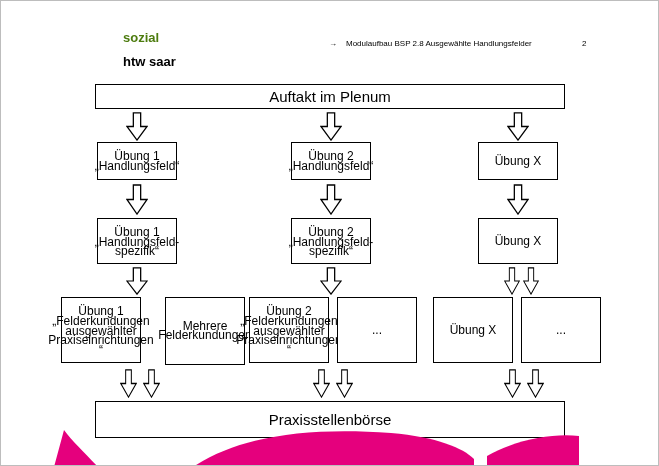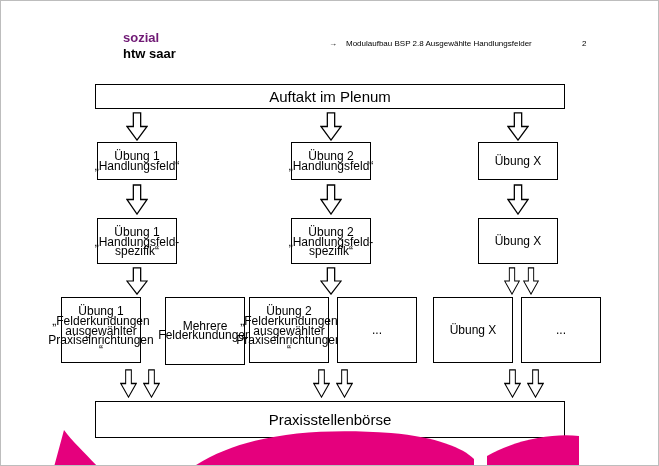--- a/index.html
+++ b/index.html
@@ -4,22 +4,22 @@
 <style>
   * { margin:0; padding:0; box-sizing:border-box; }
   html,body { background:#ffffff; }
   body { font-family:"Liberation Sans", sans-serif; color:#000; }
   .slide {
     position:relative; width:659px; height:466px;
     background:#ffffff; border:1px solid #bdbdbd; overflow:hidden;
   }
   
   .logo { position:absolute; left:122px; top:30px; line-height:14px; font-size:13px; font-weight:bold; }
-  .logo .pink { color:#701a75; }
-  .logo .black { color:#000; margin-top:2px; }
+  .logo .pink { color:#4d7c0f; }
+  .logo .black { color:#000; margin-top:10px; }
   .slide-title { position:absolute; left:328px; top:38px; font-size:8px; display:flex; gap:9px; align-items:center; }
   .page-number { position:absolute; left:581px; top:38px; font-size:8px; }
   
   .box {
     position:absolute; background:#fff; border:1.3px solid #000;
     display:flex; flex-direction:column; align-items:center; justify-content:center;
     text-align:center; padding:10px;
   }
   .wide { font-size:15px; }
   .bt { font-size:12px; line-height:12px; }

